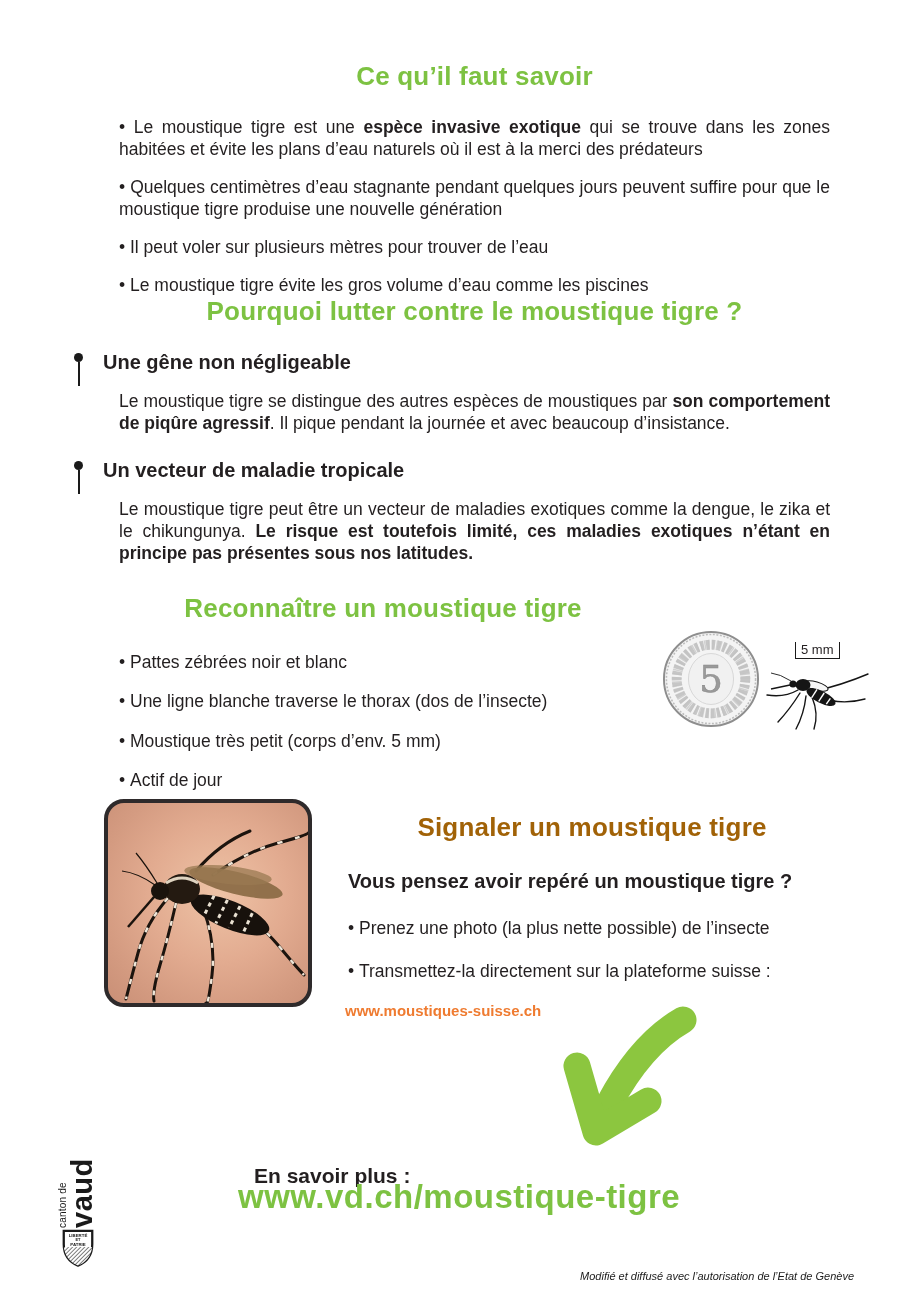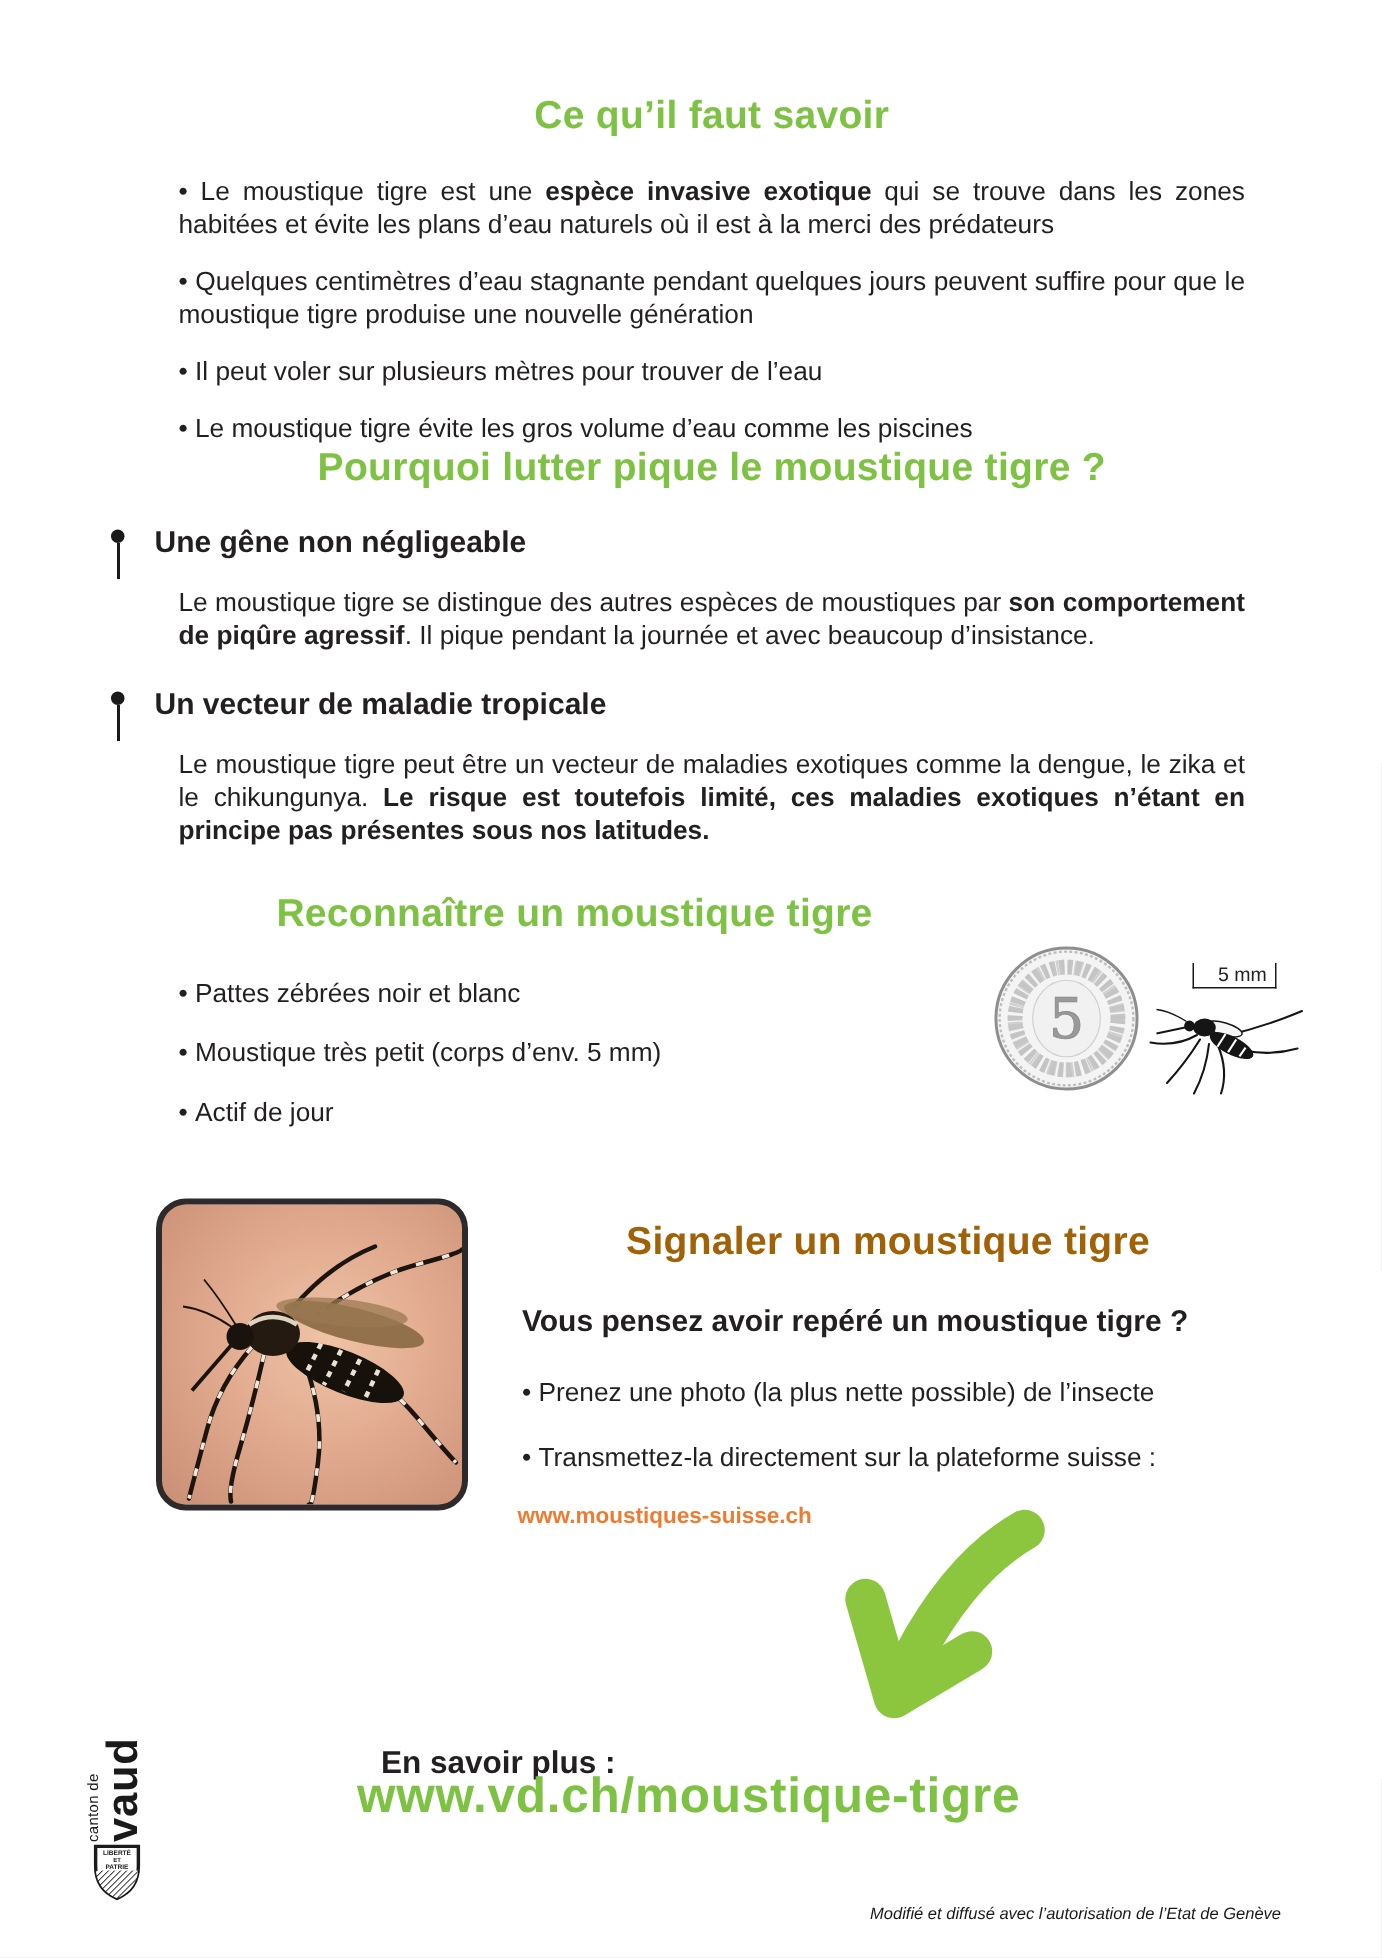--- a/index.html
+++ b/index.html
@@ -27,21 +27,21 @@
   .pin-stem{ display:block; width:2px; height:24px; background:#1a1a1a; margin-left:3.5px; }
 
   .sec-reconnaitre{ position:absolute; left:103px; top:594px; width:560px; }
   .sec-reconnaitre .bullets{ margin-top:28px; }
   .sec-reconnaitre .bullet{ line-height:23.5px; }
 
   .size-graphic{ position:absolute; left:662px; top:628px; width:212px; height:105px; }
   .coin{ position:absolute; left:0; top:2px; width:98px; height:98px; }
   .scale-label{
     position:absolute; left:133px; top:14px;
-    display:inline-block; font-size:13px; line-height:15px; padding:0 5px 1px 16px;
+    display:inline-block; font-size:13px; line-height:15px; padding:0 5px 1px 5px;
     border-left:1.5px solid #1a1a1a; border-right:1.5px solid #1a1a1a; border-bottom:1.5px solid #1a1a1a;
   }
   .mini-mosq{ position:absolute; left:100px; top:26px; width:110px; height:80px; }
 
   .photo{
     position:absolute; left:104px; top:799px; width:200px; height:200px;
     border:4px solid #2e2a2b; border-radius:20px; overflow:hidden;
     background:radial-gradient(ellipse at 55% 45%, #eec3a6 0%, #e2ab90 45%, #d49b81 75%, #c98f76 100%);
   }
   .photo svg{ display:block; width:100%; height:100%; }
@@ -77,21 +77,21 @@
     <h2 class="sec-title">Ce qu’il faut savoir</h2>
     <div class="bullets body-text">
       <p class="bullet justify"><span>Le moustique tigre est une </span><b>espèce invasive exotique</b><span> qui se trouve dans les zones habitées et évite les plans d’eau naturels où il est à la merci des prédateurs</span></p>
       <p class="bullet justify"><span>Quelques centimètres d’eau stagnante pendant quelques jours peuvent suffire pour que le moustique tigre produise une nouvelle génération</span></p>
       <p class="bullet"><span>Il peut voler sur plusieurs mètres pour trouver de l’eau</span></p>
       <p class="bullet"><span>Le moustique tigre évite les gros volume d’eau comme les piscines</span></p>
     </div>
   </section>
 
   <section class="sec-pourquoi">
-    <h2 class="sec-title">Pourquoi lutter pique le moustique tigre ?</h2>
+    <h2 class="sec-title">Pourquoi lutter contre le moustique tigre ?</h2>
 
     <div class="pin-item">
       <span class="pin-icon">
           <span class="pin-head"></span>
           <span class="pin-stem"></span>
         </span>
       <h3>Une gêne non négligeable</h3>
       <p class="body-text justify"><span>Le moustique tigre se distingue des autres espèces de moustiques par </span><b>son comportement de piqûre agressif</b><span>. Il pique pendant la journée et avec beaucoup d’insistance.</span></p>
     </div>
 
@@ -102,20 +102,21 @@
         </span>
       <h3>Un vecteur de maladie tropicale</h3>
       <p class="body-text justify"><span>Le moustique tigre peut être un vecteur de maladies exotiques comme la dengue, le zika et le chikungunya. </span><b>Le risque est toutefois limité, ces maladies exotiques n’étant en principe pas présentes sous nos latitudes.</b><span></span></p>
     </div>
   </section>
 
   <section class="sec-reconnaitre">
     <h2 class="sec-title">Reconnaître un moustique tigre</h2>
     <div class="bullets body-text">
       <p class="bullet">Pattes zébrées noir et blanc</p>
+      <p class="bullet">Une ligne blanche traverse le thorax (dos de l’insecte)</p>
       <p class="bullet">Moustique très petit (corps d’env. 5 mm)</p>
       <p class="bullet">Actif de jour</p>
     </div>
   </section>
 
   <div class="size-graphic">
     <svg class="coin" viewBox="0 0 100 100">
       <circle cx="50" cy="50" r="48" fill="#f4f4f4" stroke="#8e8e8e" stroke-width="2"></circle>
       <circle cx="50" cy="50" r="45.5" fill="none" stroke="#bdbdbd" stroke-width="1.6" stroke-dasharray="2 1.6"></circle>
       <circle cx="50" cy="50" r="35" fill="none" stroke="#a0a0a0" stroke-width="10" stroke-dasharray="3.5 2.2" opacity="0.55"></circle>

